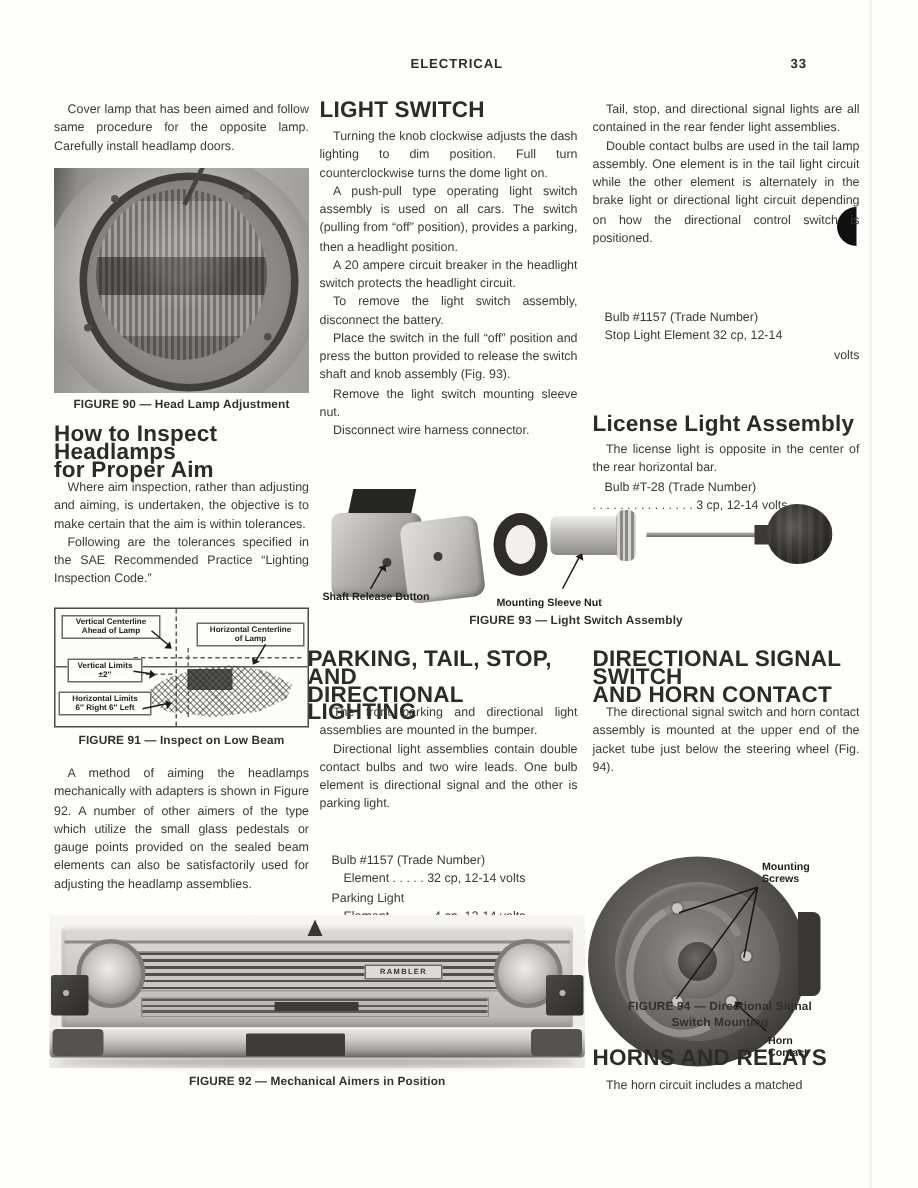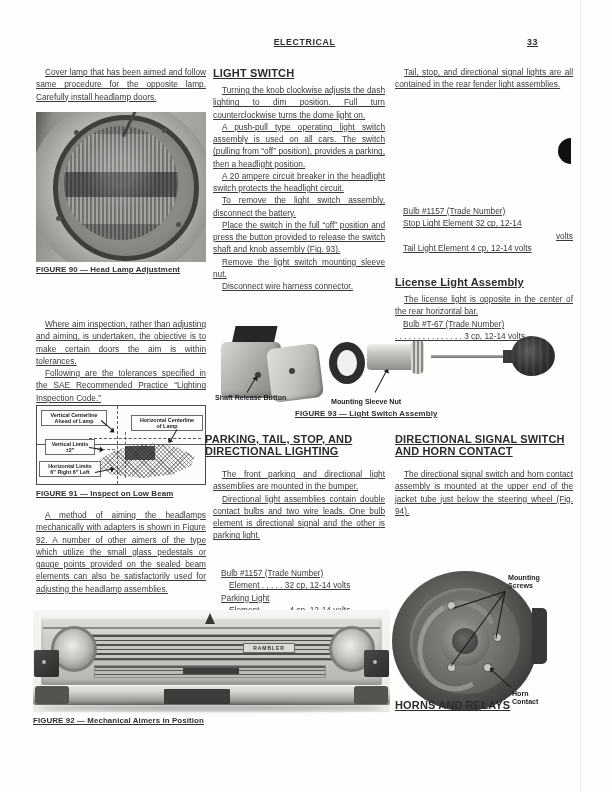--- a/index.html
+++ b/index.html
@@ -1,28 +1,28 @@
 <!DOCTYPE html>
 <html><head>
 <meta charset="utf-8">
 <style>
   html,body{margin:0;padding:0;background:#ffffff;}
   .page{position:relative;width:612px;height:792px;background:#fefefd;overflow:hidden;
         font-family:"Liberation Sans","DejaVu Sans",sans-serif;color:#3a3a3a;}
-  .abs{position:absolute;text-decoration:underline;}
+  .abs{position:absolute;}
   
   .hdr{font-size:8.8px;font-weight:bold;letter-spacing:.6px;color:#2e2e2e;}
   .para{font-size:8.3px;line-height:12.25px;text-align:justify;color:#3a3a3a;}
   .para p{margin:0;text-indent:9px;}
   .spec{font-size:8.3px;line-height:12.3px;color:#3a3a3a;}
   .ind1{padding-left:8px;}
   .ind2{padding-left:16px;}
   .right-align{text-align:right;}
-  .h-sec{font-size:11px;font-weight:bold;line-height:11.8px;color:#2b2b2b;white-space:pre-line;letter-spacing:.15px;}
-  .caption{font-size:7.9px;font-weight:bold;color:#303030;text-align:left;white-space:pre-line;line-height:10.6px;letter-spacing:.1px;}
+  .h-sec{font-size:15px;font-weight:bold;line-height:11.8px;color:#2b2b2b;white-space:pre-line;letter-spacing:.15px;}
+  .caption{font-size:7.9px;font-weight:bold;color:#303030;text-align:center;white-space:pre-line;line-height:10.6px;letter-spacing:.1px;}
   .lbl{font-weight:bold;font-size:7.1px;color:#1d1d1d;line-height:8.4px;white-space:pre-line;}
   .lbl91{position:absolute;font-size:5.4px;font-weight:bold;border:1px solid #6a6a6a;background:rgba(253,253,251,.95);
          text-align:center;line-height:6.1px;padding:1px 2px;color:#222;white-space:pre-line;}
   
   .line{position:absolute;height:1px;background:#1c1c1c;transform-origin:0 50%;}
   .line.head:after{content:'';position:absolute;right:-3px;top:-2.5px;border-left:4.5px solid #1c1c1c;
          border-top:3px solid transparent;border-bottom:3px solid transparent;}
   
   .f90{left:36px;top:112px;width:170px;height:150px;overflow:hidden;
        background:linear-gradient(100deg,#605e5b 0%,#8f8d8a 9%,#a9a7a4 26%,#b0aeab 60%,#9c9a97 100%);}
@@ -129,23 +129,25 @@
     <div class="f90-ring"></div>
     <div class="f90-lens"></div>
     <div class="f90-screw" style="left:38px;top:18px;"></div>
     <div class="f90-screw" style="left:126px;top:16px;"></div>
     <div class="f90-screw" style="left:20px;top:104px;"></div>
     <div class="f90-screw" style="left:140px;top:110px;"></div>
     <div class="f90-driver"></div>
   </div>
   <div class="abs caption" style="left:36px;top:265px;width:170px;">FIGURE 90 — Head Lamp Adjustment</div>
 
+  <div class="abs h-sec" style="left:36px;top:284px;width:170px;">How to Inspect Headlamps
+for Proper Aim</div>
 
   <div class="abs para" style="left:36px;top:318px;width:170px;height:86px;overflow:hidden;">
-    <p>Where aim inspection, rather than adjusting and aiming, is undertaken, the objective is to make certain doors the aim is within tolerances.</p>
+    <p>Where aim inspection, rather than adjusting and aiming, is undertaken, the objective is to make certain that the aim is within tolerances.</p>
     <p>Following are the tolerances specified in the SAE Recommended Practice “Lighting Inspection Code.”</p>
   </div>
 
   <div class="abs f91">
     <div class="f91-hline"></div>
     <div class="f91-vdash"></div>
     <div class="f91-vdash2"></div>
     <div class="f91-hdash"></div>
     <div class="f91-hdash2"></div>
     <div class="f91-blob"></div>
@@ -207,34 +209,34 @@
   </div>
   <div class="abs spec" style="left:213px;top:567px;width:172px;">
     <div class="ind1">Bulb #1157 (Trade Number)</div>
     <div class="ind2">Element . . . . . 32 cp, 12-14 volts</div>
     <div class="ind1">Parking Light</div>
     <div class="ind2">Element . . . . . . 4 cp, 12-14 volts</div>
   </div>
 
   <div class="abs para" style="left:395px;top:66px;width:178px;">
     <p>Tail, stop, and directional signal lights are all contained in the rear fender light assemblies.</p>
+    <p>Double contact bulbs are used in the tail lamp assembly. One element is in the tail light circuit while the other element is alternately in the brake light or directional light circuit depending on how the directional control switch is positioned.</p>
   </div>
   <div class="abs spec" style="left:395px;top:205px;width:178px;">
     <div class="ind1">Bulb #1157 (Trade Number)</div>
     <div class="ind1">Stop Light Element 32 cp, 12-14</div>
     <div class="right-align">volts</div>
-    <div class="ind1">Tail Light Element 4 cp, 12-14 volts</div>
   </div>
 
   <div class="abs h-sec" style="left:395px;top:277px;width:178px;">License Light Assembly</div>
   <div class="abs para" style="left:395px;top:293px;width:178px;">
     <p>The license light is opposite in the center of the rear horizontal bar.</p>
   </div>
   <div class="abs spec" style="left:395px;top:318px;width:178px;">
-    <div class="ind1">Bulb #T-67 (Trade Number)</div>
+    <div class="ind1">Bulb #T-28 (Trade Number)</div>
     <div>. . . . . . . . . . . . . . . 3 cp, 12-14 volts</div>
   </div>
 
   <div class="abs h-sec" style="left:395px;top:434px;width:178px;">DIRECTIONAL SIGNAL SWITCH
 AND HORN CONTACT</div>
   <div class="abs para" style="left:395px;top:468px;width:178px;">
     <p>The directional signal switch and horn contact assembly is mounted at the upper end of the jacket tube just below the steering wheel (Fig. 94).</p>
   </div>
 
   <div class="abs f94">
@@ -250,22 +252,27 @@
     <div class="f94-screw" style="left:94px;top:98px;"></div>
     <div class="line" style="left:115px;top:25px;width:55px;transform:rotate(162deg);background:#161616;"></div>
     <div class="line" style="left:115px;top:25px;width:48px;transform:rotate(101deg);background:#161616;"></div>
     <div class="line" style="left:115px;top:25px;width:92px;transform:rotate(126deg);background:#161616;"></div>
     <div class="line head" style="left:121px;top:121px;width:26px;transform:rotate(-138deg);background:#161616;"></div>
     <div class="lbl" style="position:absolute;left:118px;top:8px;">Mounting
 Screws</div>
     <div class="lbl" style="position:absolute;left:122px;top:124px;">Horn
 Contact</div>
   </div>
+  <div class="abs caption" style="left:395px;top:666px;width:170px;">FIGURE 94 — Directional Signal
+Switch Mounting</div>
 
   <div class="abs h-sec" style="left:395px;top:700px;width:178px;">HORNS AND RELAYS</div>
+  <div class="abs para" style="left:395px;top:717px;width:178px;">
+    <p>The horn circuit includes a matched</p>
+  </div>
 
   <div class="abs f92">
     <div class="f92-body"></div>
     <div class="f92-hoodline"></div>
     <div class="f92-ornament"></div>
     <div class="f92-grille"></div>
     <div class="f92-plate">RAMBLER</div>
     <div class="f92-bar2"></div>
     <div class="f92-slot"></div>
     <div class="f92-lamp" style="left:18px;top:16px;"></div>

